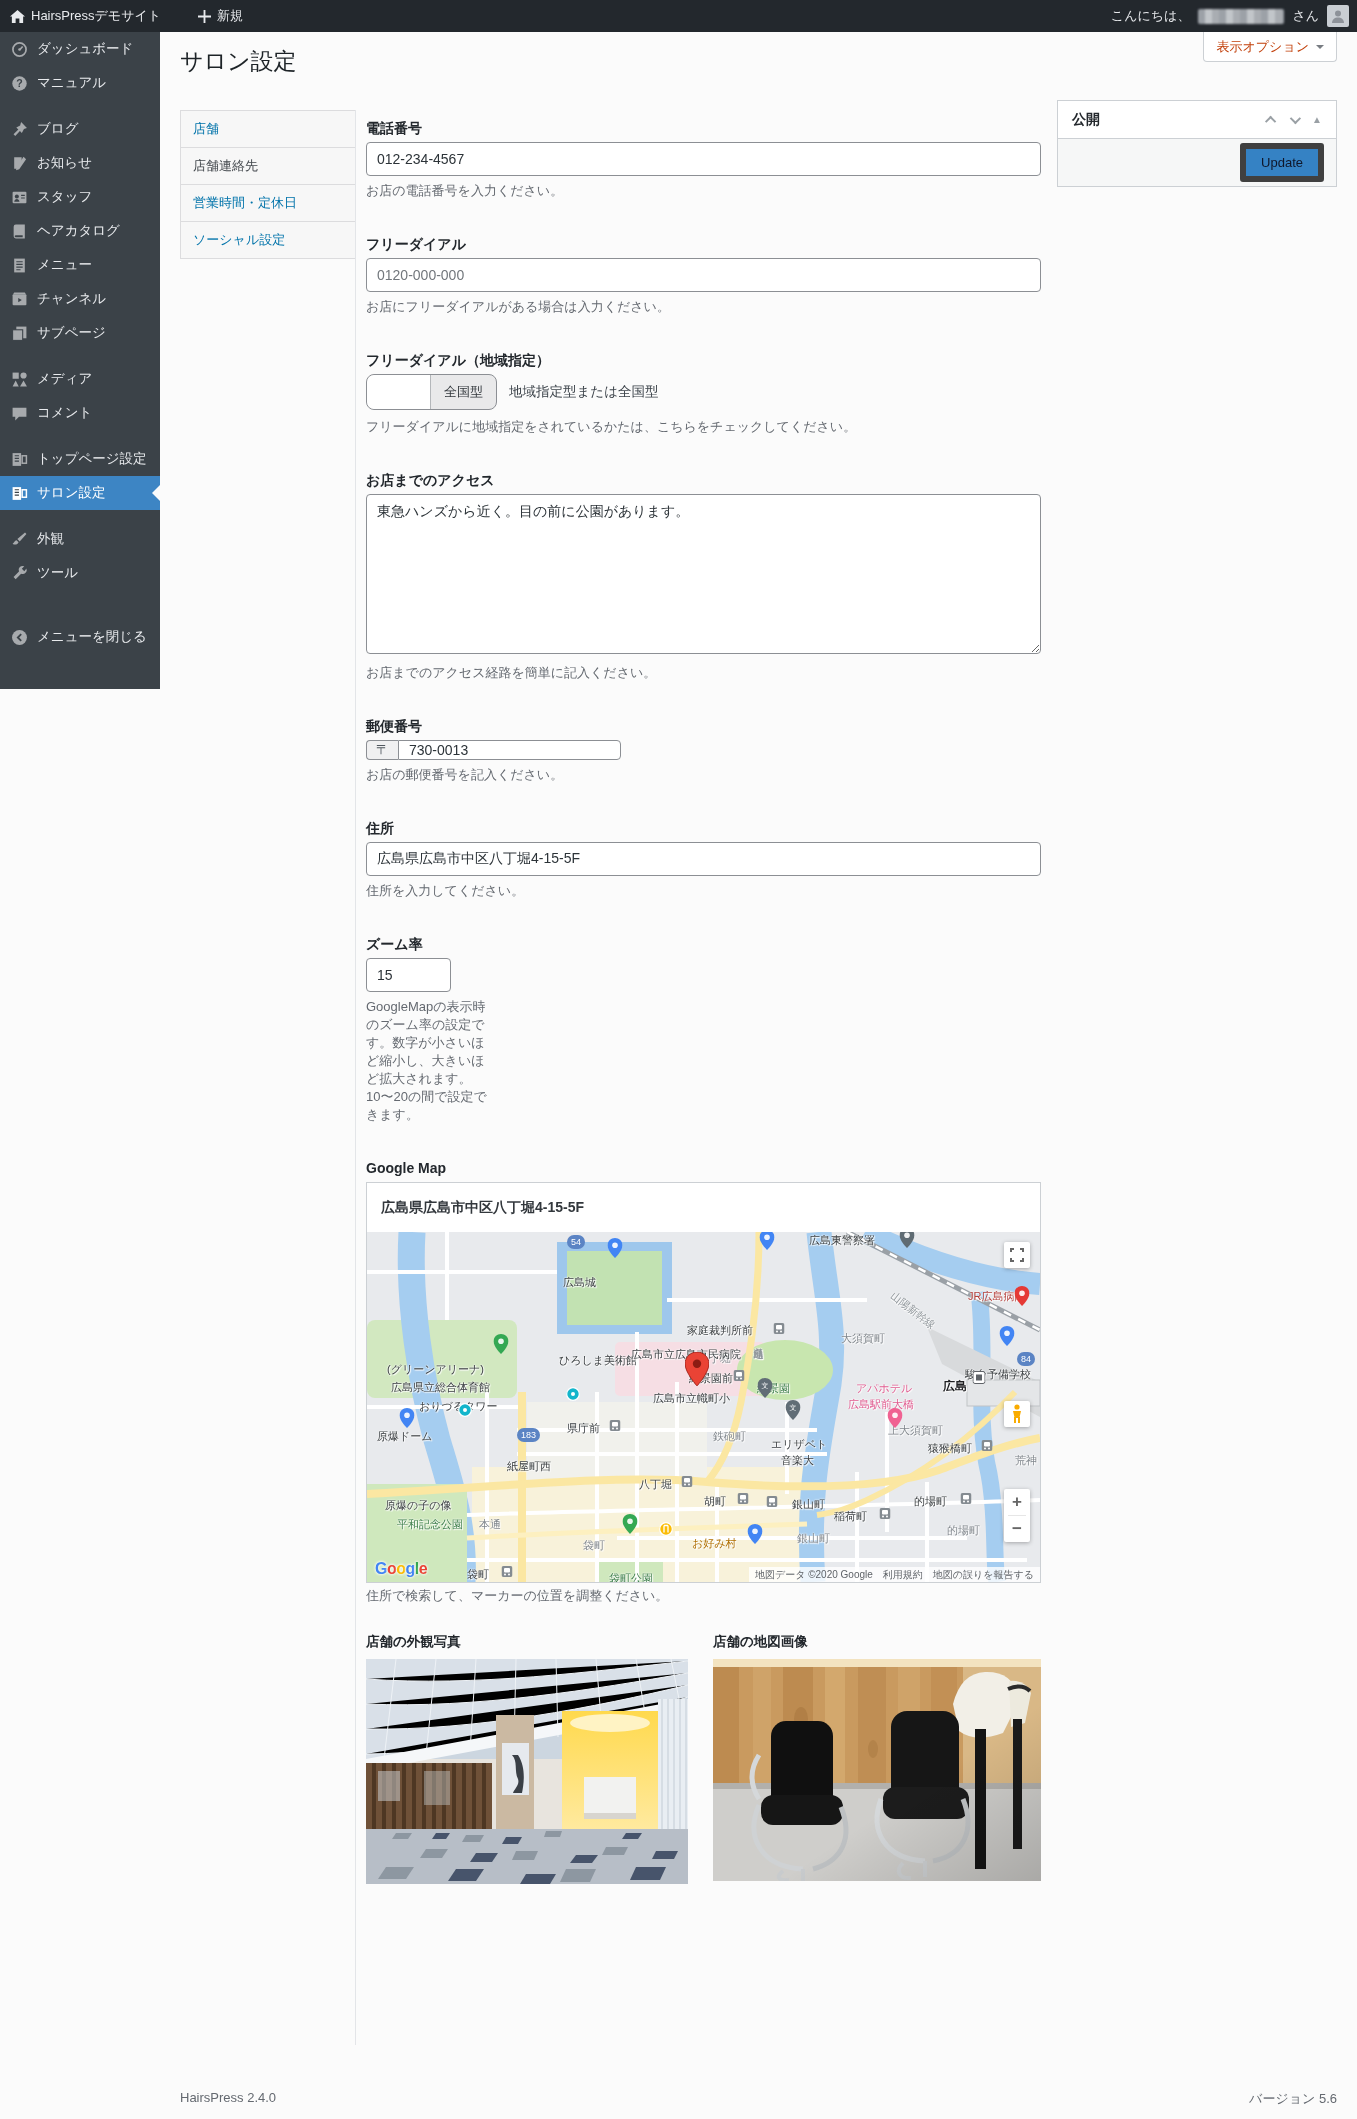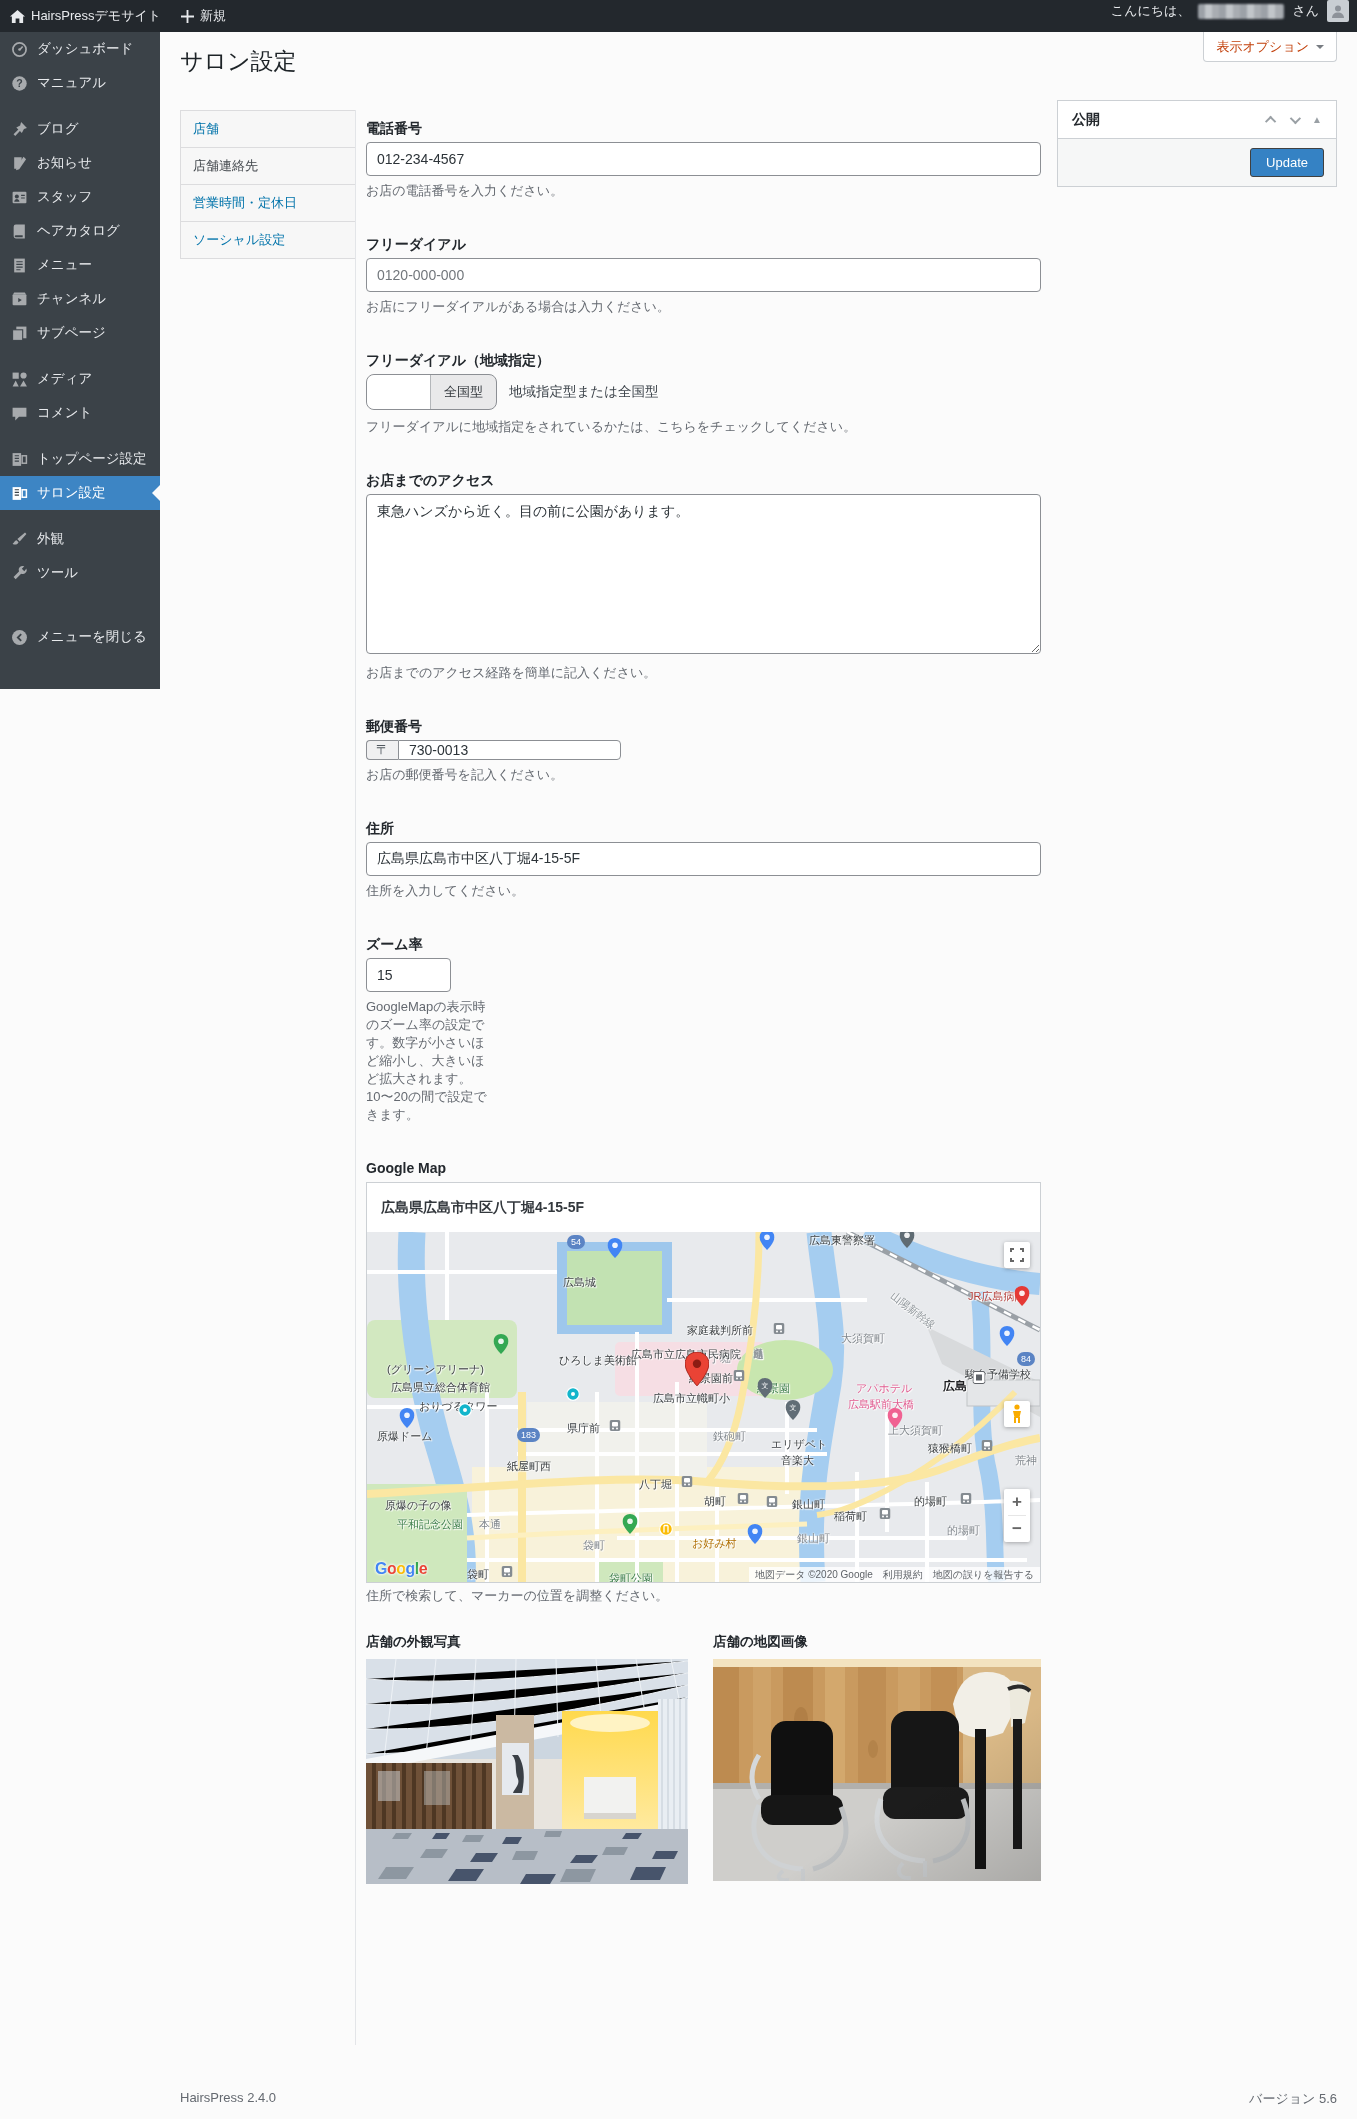--- a/index.html
+++ b/index.html
@@ -1,21 +1,21 @@
 <!DOCTYPE html>
 <html><head>
 <meta charset="utf-8">
 <style>
   * { margin:0; padding:0; box-sizing:border-box; }
   html,body { width:1357px; height:2119px; position:relative; background:#fbfbfb;
     font-family:"Liberation Sans","DejaVu Sans",sans-serif; -webkit-font-smoothing:antialiased; }
 
   
   #adminbar { position:absolute; left:0; top:0; width:1357px; height:32px; background:#23282d;
-    color:#e8eaed; font-size:13px; display:flex; align-items:flex-start; z-index:50; }
+    color:#e8eaed; font-size:13px; display:flex; align-items:center; z-index:50;gap:17px; }
   #adminbar .ab-item { display:flex; align-items:center; gap:6px; padding:0 10px; height:32px; cursor:pointer; }
   #adminbar .ab-right { margin-left:auto; display:flex; align-items:center; gap:8px; padding-right:8px; }
   #adminbar svg { display:block; }
   .masked-name { display:inline-block; width:86px; height:15px; border-radius:2px;
     background:repeating-linear-gradient(90deg,#9ca1a7 0 7px,#c2c6ca 7px 14px,#a9adb2 14px 21px); filter:blur(1.2px); }
   .avatar { width:22px; height:22px; background:#c9ced3; border-radius:2px; display:flex; align-items:center; justify-content:center; }
 
   
   #sidebar { position:absolute; left:0; top:32px; width:160px; height:657px; background:#3b4248; z-index:40; }
   .menu-item { display:flex; align-items:center; gap:9px; height:34px; padding:0 10px;
@@ -109,21 +109,21 @@
   
   #publish-box { position:absolute; left:1057px; top:100px; width:280px; background:#fff; border:1px solid #ccd0d4; }
   #publish-head { height:37px; display:flex; align-items:center; padding:0 14px; }
   #publish-head .ph-title { font-size:14px; font-weight:700; color:#23282d; }
   #publish-head .ph-ctl { margin-left:auto; display:flex; align-items:center; gap:14px; }
   .chev { width:8px; height:8px; border-left:2px solid #9aa0a5; border-top:2px solid #9aa0a5; display:inline-block; }
   .chev.up { transform:rotate(45deg) translateY(2px); }
   .chev.down { transform:rotate(225deg) translateY(2px); }
   .tri-up { font-size:10px; color:#9aa0a5; }
   #publish-body { border-top:1px solid #ccd0d4; background:#f6f7f7; height:48px; display:flex; align-items:center; justify-content:flex-end; padding:0 12px; }
-  #update-btn { background:#3582c4; border:1px solid #404040; color:#ffffff; font-size:13px; border-radius:3px;
+  #update-btn { background:#3582c4; border:6px solid #404040; color:#0f172a; font-size:13px; border-radius:3px;
     padding:6px 15px; cursor:pointer; font-family:inherit; }
 
   
   .footer-txt { position:absolute; font-size:13px; color:#646970; }
   #footer-left { left:180px; top:2090px; }
   #footer-right { right:20px; top:2090px; }
 </style>
 </head>
 <body>
 

